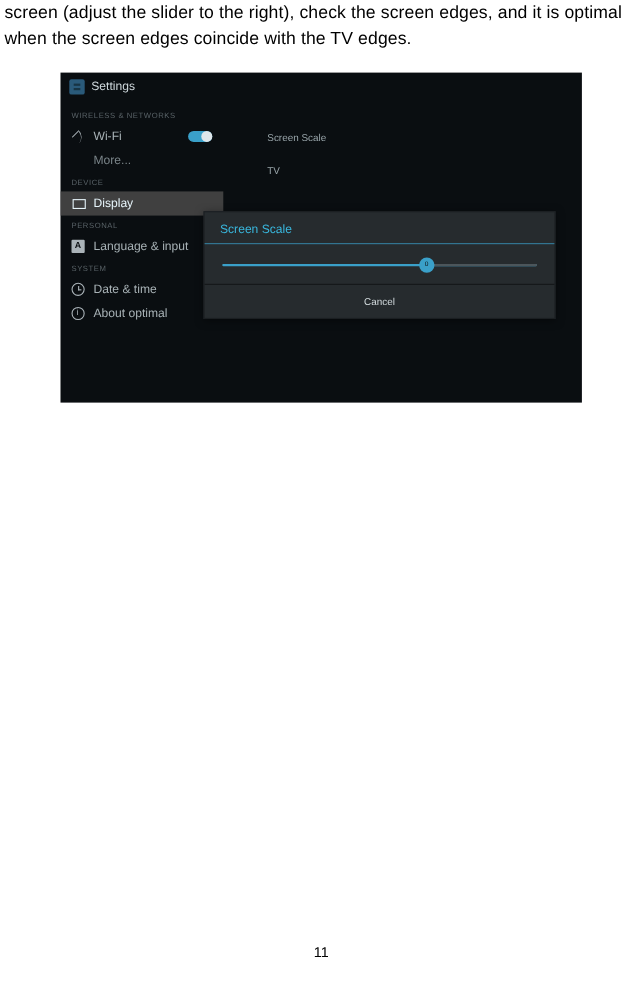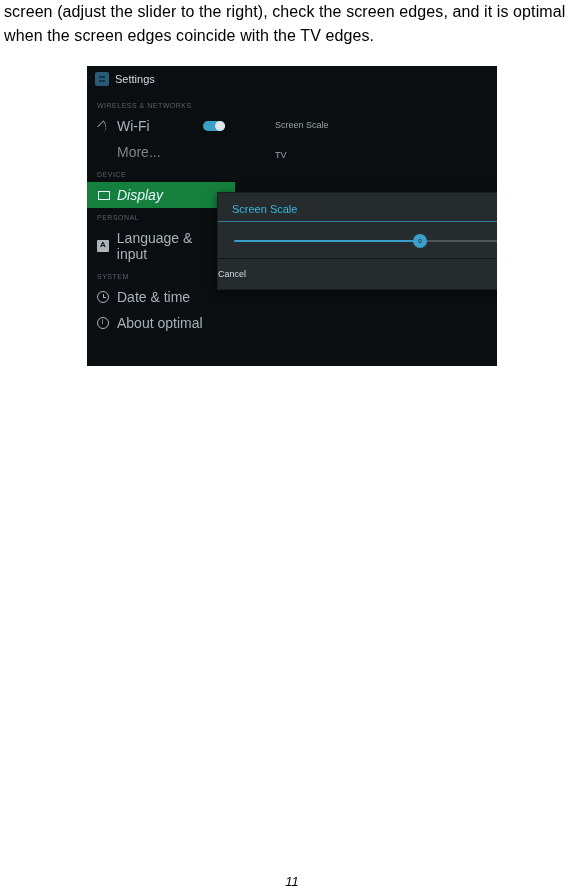--- a/index.html
+++ b/index.html
@@ -7,21 +7,21 @@
       width:584px; height:893px; background:#fff;
       font-family: Arial, Helvetica, sans-serif;
       color:#000; position:relative;
     }
     .doc-text {
       font-size:16px; line-height:1.5; padding:0 4px;
       letter-spacing:0.1px;
     }
 
     .screenshot {
-      width:410px; height:300px; margin:18px auto 0 auto;
+      width:474px; height:300px; margin:18px auto 0 auto;
       background:#0a0e11; position:relative; overflow:hidden;
       color:#aab3b8; font-size:9px;
     }
     .titlebar {
       display:flex; align-items:center; gap:6px;
       padding:6px 8px; height:26px;
     }
     .settings-icon {
       width:14px; height:14px; background:#2a5a7a;
       border-radius:2px; position:relative;
@@ -35,24 +35,24 @@
     .titlebar-label { color:#cfd8dc; font-size:11px; }
 
     .columns { display:flex; height:calc(100% - 26px); }
     .sidebar { width:148px; padding:4px 0 0 0; }
     .section-header {
       font-size:7px; color:#596267; letter-spacing:0.5px;
       padding:6px 10px 4px 10px;
     }
     .item {
       display:flex; align-items:center; gap:8px;
-      padding:5px 10px; font-size:14px; color:#a8b2b6;
+      padding:5px 10px; font-size:11px; color:#a8b2b6;
     }
     .item .spacer { flex:1; }
-    .item.selected { background:#15803d; color:#e6f4fa;font-style:italic; }
+    .item.selected { background:#404040; color:#e6f4fa; }
     .item.dim { color:#7b858a; }
 
     .toggle { width:22px; height:10px; border-radius:5px; position:relative; }
     .toggle.on  { background:#3aa0c9; }
     .toggle.off { background:#3a4146; }
     .toggle::after {
       content:""; position:absolute; top:0; width:10px; height:10px;
       border-radius:50%; background:#dfe6ea;
     }
     .toggle.on::after  { right:0; }
@@ -133,27 +133,27 @@
       position:absolute; right:0; top:0; height:2px; background:#4c565b; width:35%;
     }
     .slider-thumb {
       position:absolute; top:-6px; left:65%; transform:translateX(-50%);
       width:14px; height:14px; border-radius:50%; background:#3aa0c9;
       display:flex; align-items:center; justify-content:center;
       color:#0d1316; font-size:6px;
     }
     .modal-buttons { display:flex; border-top:1px solid #141719; }
     .modal-buttons .btn {
-      flex:1; text-align:left; padding:10px 0; font-size:9px; color:#d2dadd;
+      flex:1; text-align:center; padding:10px 0; font-size:9px; color:#d2dadd;
     }
     .modal-buttons .btn + .btn { border-left:1px solid #141719; }
 
     .page-number {
-      position:absolute; bottom:4px; left:0; right:0;
-      text-align:center; font-size:13px; color:#000;font-style:italic;
+      position:absolute; bottom:20px; left:0; right:0;
+      text-align:center; font-size:13px; color:#000;
     }
   </style>
 </head>
 <body>
 
 <p class="doc-text">screen (adjust the slider to the right), check the screen edges, and it is optimal when the screen edges coincide with the TV edges.</p>
 
 <div class="screenshot">
 
   <div class="titlebar">

